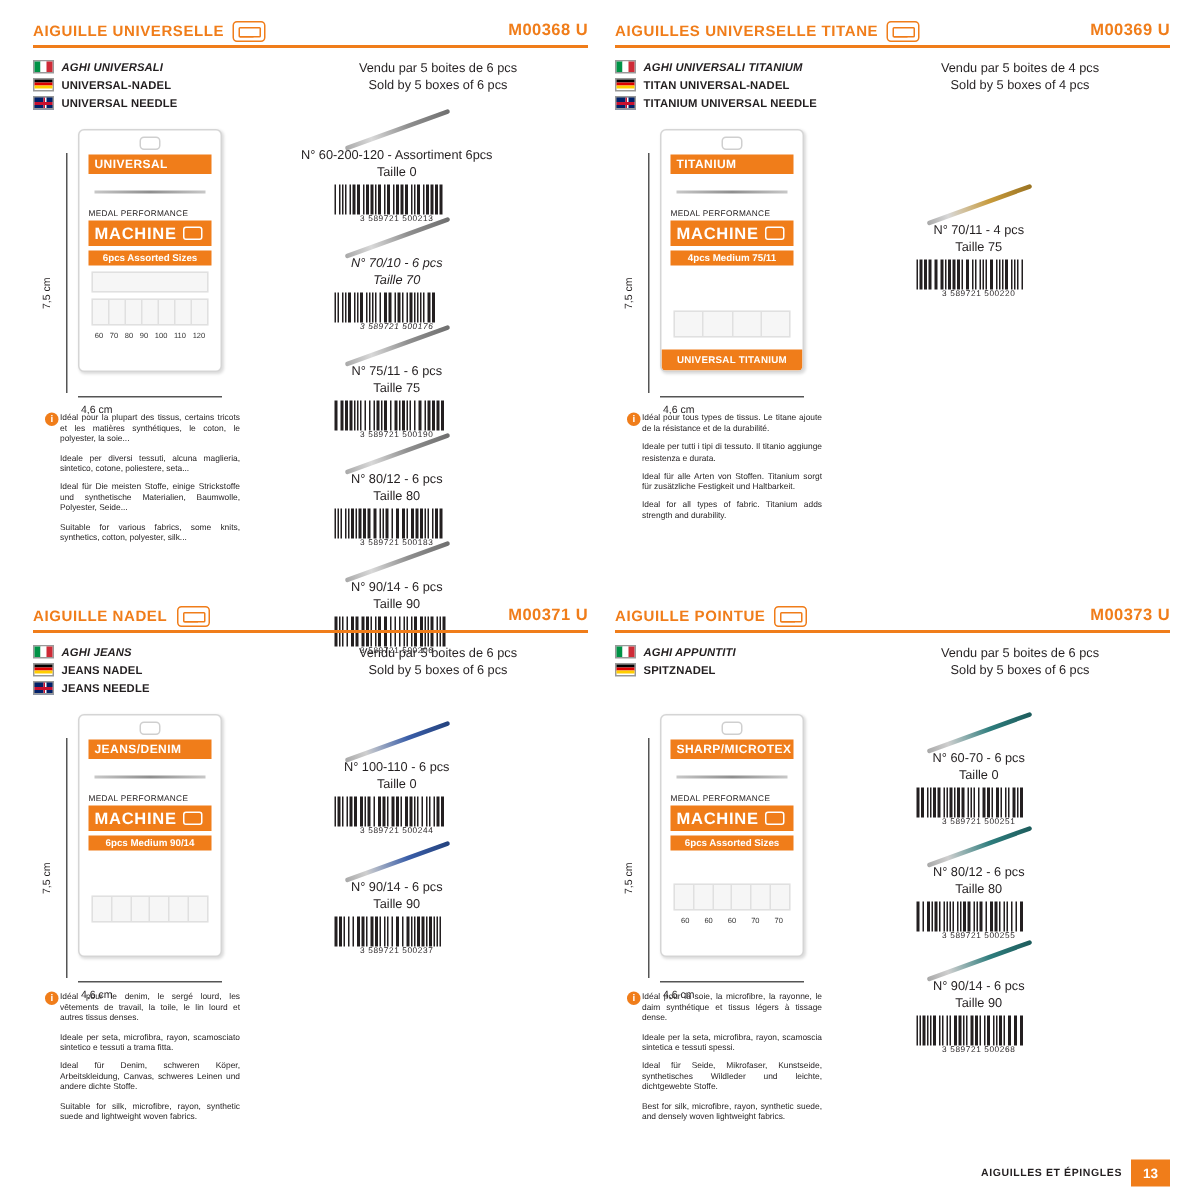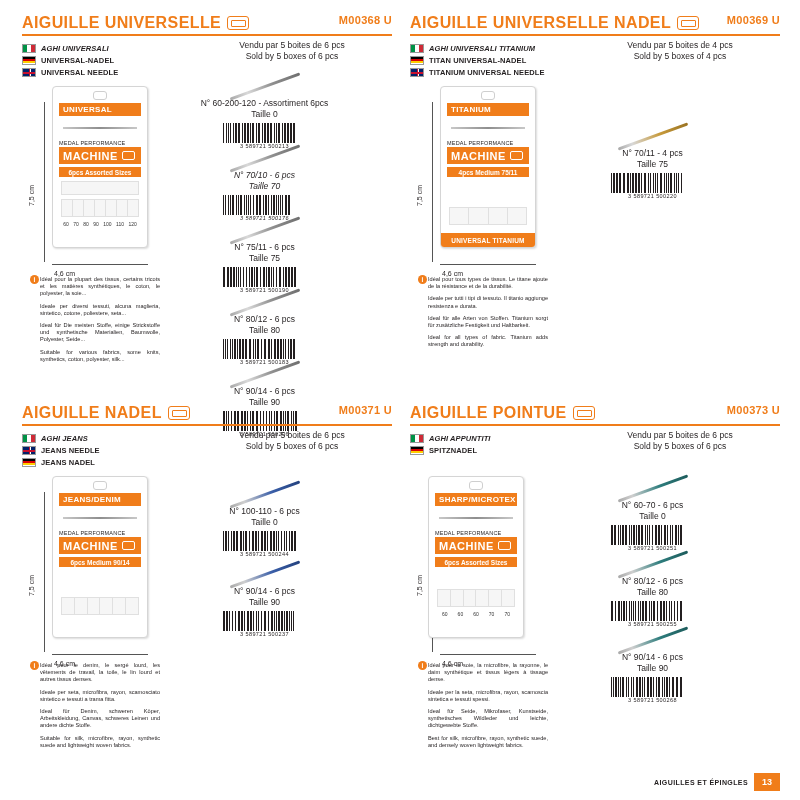--- a/index.html
+++ b/index.html
@@ -23,21 +23,21 @@
 
   
   .head {
     display:flex; align-items:center; gap:6px;
     border-bottom:2px solid #f07d1a;
     padding-bottom:2px;
     position:relative;
   }
   .head .title {
     color:#f07d1a;
-    font-size:16px;
+    font-size:10px;
     font-weight:bold;
     letter-spacing:.4px;
     white-space:nowrap;
   }
   .head .code {
     position:absolute; right:0; top:0;
     color:#f07d1a;
     font-size:11px;
     font-weight:bold;
     letter-spacing:.3px;
@@ -656,21 +656,21 @@
             <i style="width:2px;background:#231f20"></i>
             <i style="width:1px;background:transparent"></i>
           </div>
         <div class="bcnum">3 589721 500206</div>
       </div>
     </div>
   </div>
 
   <div class="block b2">
     <div class="head">
-      <span class="title">AIGUILLE UNIVERSELLE NADEL</span>
+      <span class="title">AIGUILLES UNIVERSELLE TITANE</span>
       <span class="mach-icon"></span>
       <span class="code">M00369 U</span>
     </div>
     <div class="langs">
       <div class="langrow">
         <span class="flag it">
             <span></span>
             <span></span>
             <span></span>
           </span>
@@ -808,33 +808,33 @@
     <div class="langs">
       <div class="langrow">
         <span class="flag it">
             <span></span>
             <span></span>
             <span></span>
           </span>
         <span class="langname it">AGHI JEANS</span>
       </div>
       <div class="langrow">
+        <span class="flag de">
+            <span></span>
+            <span></span>
+            <span></span>
+          </span>
+        <span class="langname">JEANS NADEL</span>
+      </div>
+      <div class="langrow">
         <span class="flag uk">
             <i></i>
             <u></u>
           </span>
         <span class="langname">JEANS NEEDLE</span>
-      </div>
-      <div class="langrow">
-        <span class="flag de">
-            <span></span>
-            <span></span>
-            <span></span>
-          </span>
-        <span class="langname">JEANS NADEL</span>
       </div>
     </div>
     <div class="sell">
       <div>Vendu par 5 boites de 6 pcs</div>
       <div>Sold by 5 boxes of 6 pcs</div>
     </div>
 
     <div class="packwrap">
       <div class="arrowv"></div>
       <div class="dimv">7,5 cm</div>
@@ -1029,21 +1029,21 @@
     <div class="sell">
       <div>Vendu par 5 boites de 6 pcs</div>
       <div>Sold by 5 boxes of 6 pcs</div>
     </div>
 
     <div class="packwrap">
       <div class="arrowv"></div>
       <div class="dimv">7,5 cm</div>
       <div class="arrowh"></div>
       <div class="dimh">4,6 cm</div>
-      <div class="pack" style="margin-left:0;">
+      <div class="pack" style="margin-left:12px;">
         <div class="hang"></div>
         <div class="brandbar">SHARP/MICROTEX</div>
         <div class="white-mid"></div>
         <div class="needle-art">
             <i></i>
           </div>
         <div class="medal">MEDAL PERFORMANCE</div>
         <div class="machine">
           <span>MACHINE</span>
           <span class="mi"></span>

